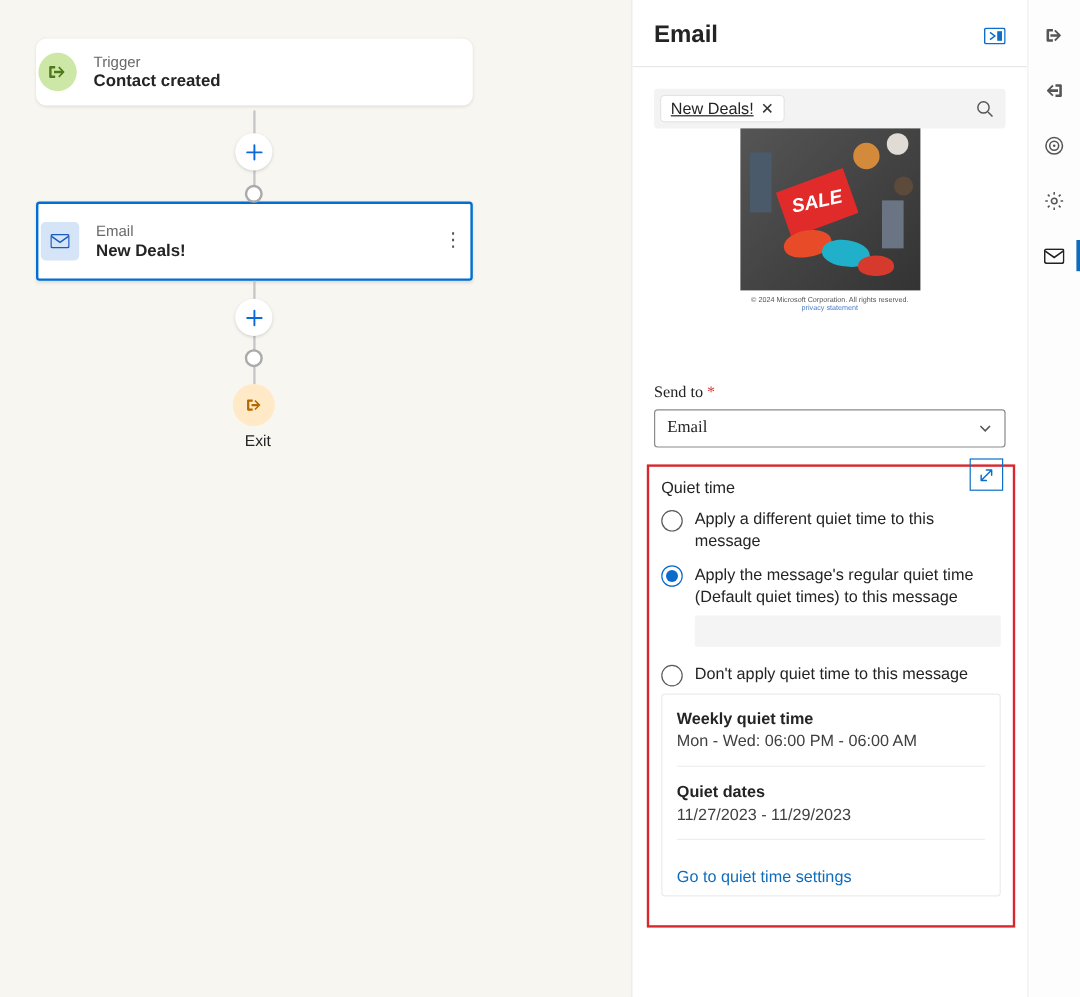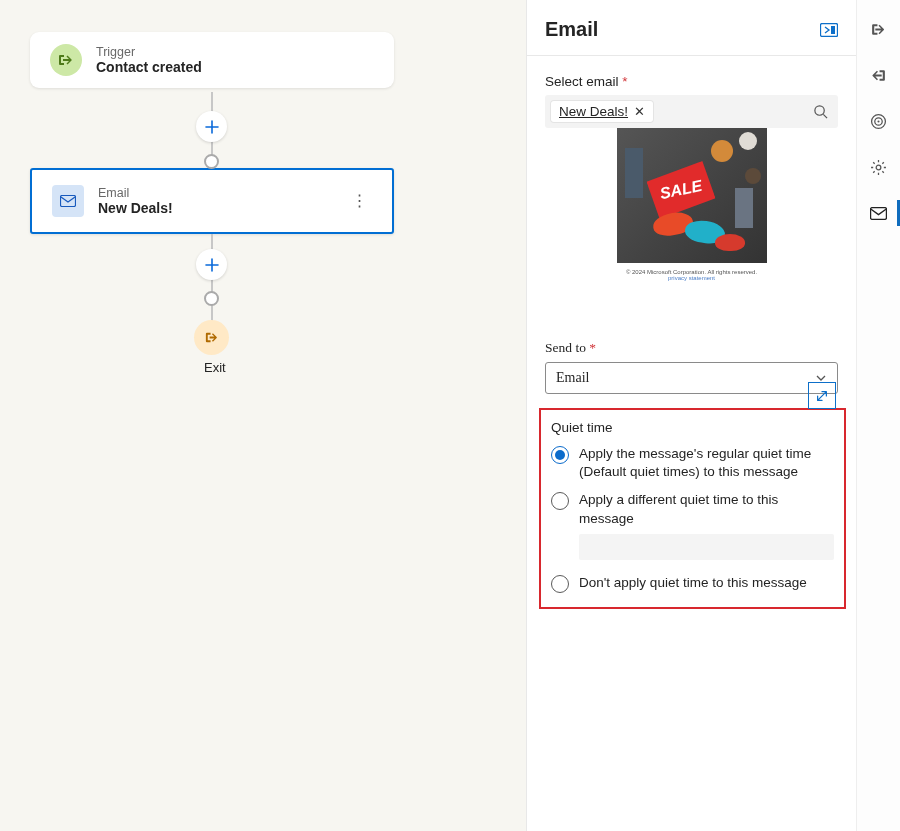--- a/index.html
+++ b/index.html
@@ -27,21 +27,21 @@
   }
   .node {
     position: absolute;
     left: 30px;
     width: 364px;
     background: #fff;
     border-radius: 9px;
     box-shadow: 0 1px 3px rgba(0,0,0,0.1);
     display: flex;
     align-items: center;
-    padding: 12px 20px;
+    padding: 12px 2px;
     gap: 14px;
   }
   .node.trigger { top: 32px; }
   .node.email { top: 168px; border: 2px solid #016ed3; border-radius: 3px; height: 66px; }
   .node-icon {
     width: 32px; height: 32px;
     border-radius: 4px;
     display: flex; align-items: center; justify-content: center;
     flex-shrink: 0;
   }
@@ -157,21 +157,21 @@
   }
   .select-box {
     border: 1px solid #8a8a8a; border-radius: 3px;
     padding: 7px 10px;
     display: flex; align-items: center; justify-content: space-between;
     margin-top: 6px; cursor: pointer;
     height: 32px;
   }
   .highlight-box {
     border: 2.5px solid #d8282e;
-    margin: 8px 10px 10px 12px; padding: 10px 10px 8px 10px;
+    margin: 8px 10px 10px 12px; padding: 10px 10px 24px 10px;
   }
   .section-title { font-size: 13.5px; color: #242424; margin-bottom: 10px; }
   .radio-row { display: flex; align-items: flex-start; gap: 10px; margin-bottom: 10px; cursor: pointer; }
   .radio {
     width: 18px; height: 18px; border: 1px solid #5a5a5a; border-radius: 50%; flex-shrink: 0;
     display: flex; align-items: center; justify-content: center; margin-top: 1px;
   }
   .radio.checked { border-color: #0b6bcb; }
   .radio.checked::after {
     content: ""; width: 10px; height: 10px; background: #0b6bcb; border-radius: 50%;
@@ -265,23 +265,20 @@
     <div style="color:#0d6fc9;">
       <svg width="18" height="14" viewBox="0 0 18 14">
           <rect x="0.5" y="0.5" width="17" height="13" rx="1.5" fill="none" stroke="#0d6fc9" stroke-width="1.3"></rect>
           <path d="M5 4l4 3-4 3" fill="none" stroke="#0d6fc9" stroke-width="1.3"></path>
           <rect x="11" y="3" width="4" height="8" fill="#0d6fc9"></rect>
         </svg>
     </div>
   </div>
 
   <div class="panel-body">
-    <div class="field-label">
-      <span>Select email</span> <span class="req">*</span>
-    </div>
     <div class="chip-input">
       <span class="chip">
         <span class="chip-text">New Deals!</span>
         <span class="chip-x">✕</span>
       </span>
       <span class="search-ic">
         <svg width="15" height="15" viewBox="0 0 16 16">
             <circle cx="7" cy="7" r="5" fill="none" stroke="#555" stroke-width="1.3"></circle>
             <path d="M11 11l4 4" stroke="#555" stroke-width="1.3"></path>
           </svg>
@@ -324,35 +321,44 @@
             <path d="M2 4l4 4 4-4" fill="none" stroke="#555" stroke-width="1.3"></path>
           </svg>
       </span>
     </div>
   </div>
 
   <div class="highlight-box">
     <div class="section-title">Quiet time</div>
 
     <div class="radio-row">
+      <div class="radio"></div>
+      <div class="radio-label">Apply a different quiet time to this message</div>
+    </div>
+
+    <div class="radio-row">
       <div class="radio checked"></div>
       <div class="radio-label">Apply the message's regular quiet time (Default quiet times) to this message</div>
-    </div>
-
-    <div class="radio-row">
-      <div class="radio"></div>
-      <div class="radio-label">Apply a different quiet time to this message</div>
     </div>
     <div class="radio-input-slot"></div>
 
     <div class="radio-row" style="margin-bottom:6px;">
       <div class="radio"></div>
       <div class="radio-label">Don't apply quiet time to this message</div>
     </div>
 
+    <div class="quiet-info">
+      <div class="q-title">Weekly quiet time</div>
+      <div class="q-val">Mon - Wed: 06:00 PM - 06:00 AM</div>
+      <hr>
+      <div class="q-title">Quiet dates</div>
+      <div class="q-val">11/27/2023 - 11/29/2023</div>
+      <hr>
+      <span class="link">Go to quiet time settings</span>
+    </div>
   </div>
 </div>
 
 <div class="rail">
   <div class="rail-item">
     <svg width="17" height="17" viewBox="0 0 16 16">
         <path d="M7 3v2H4v6h3v2H3a1 1 0 0 1-1-1V4a1 1 0 0 1 1-1h4zm2 .5 4 4a.7.7 0 0 1 0 1l-4 4-1-1L10.5 9H5V7h5.5L8 4.5l1-1z" fill="#555"></path>
       </svg>
   </div>
   <div class="rail-item">

